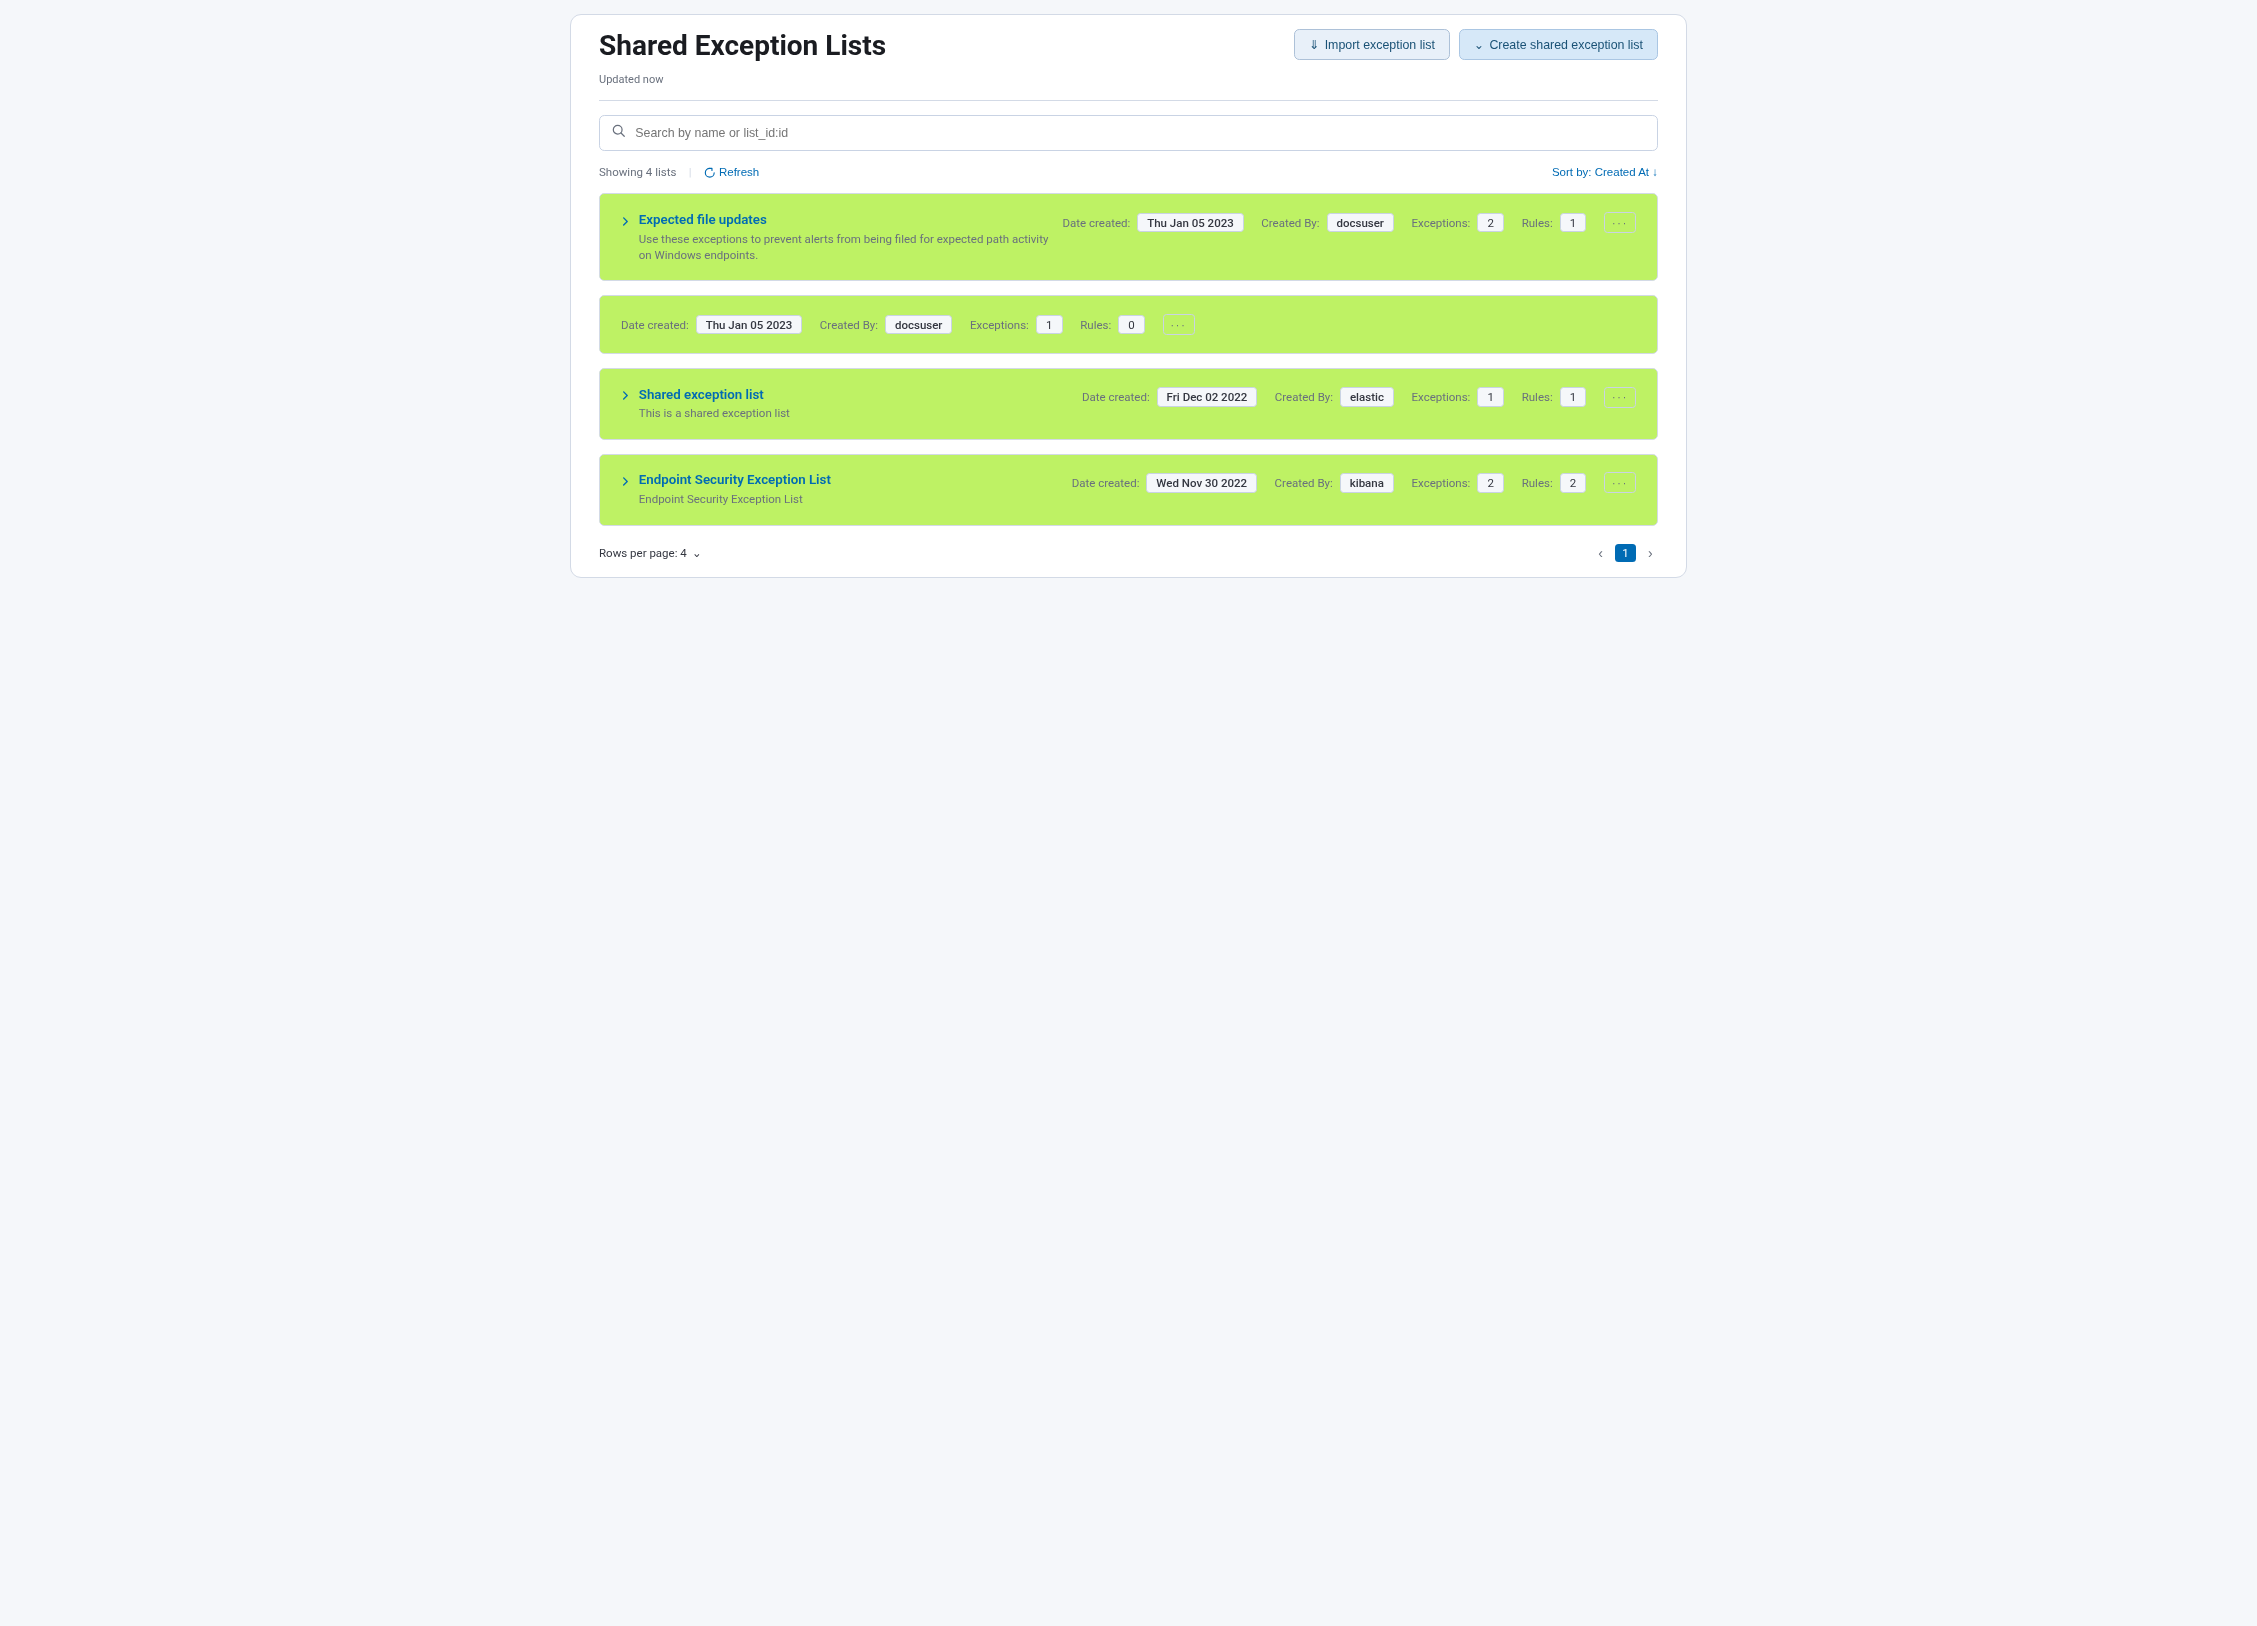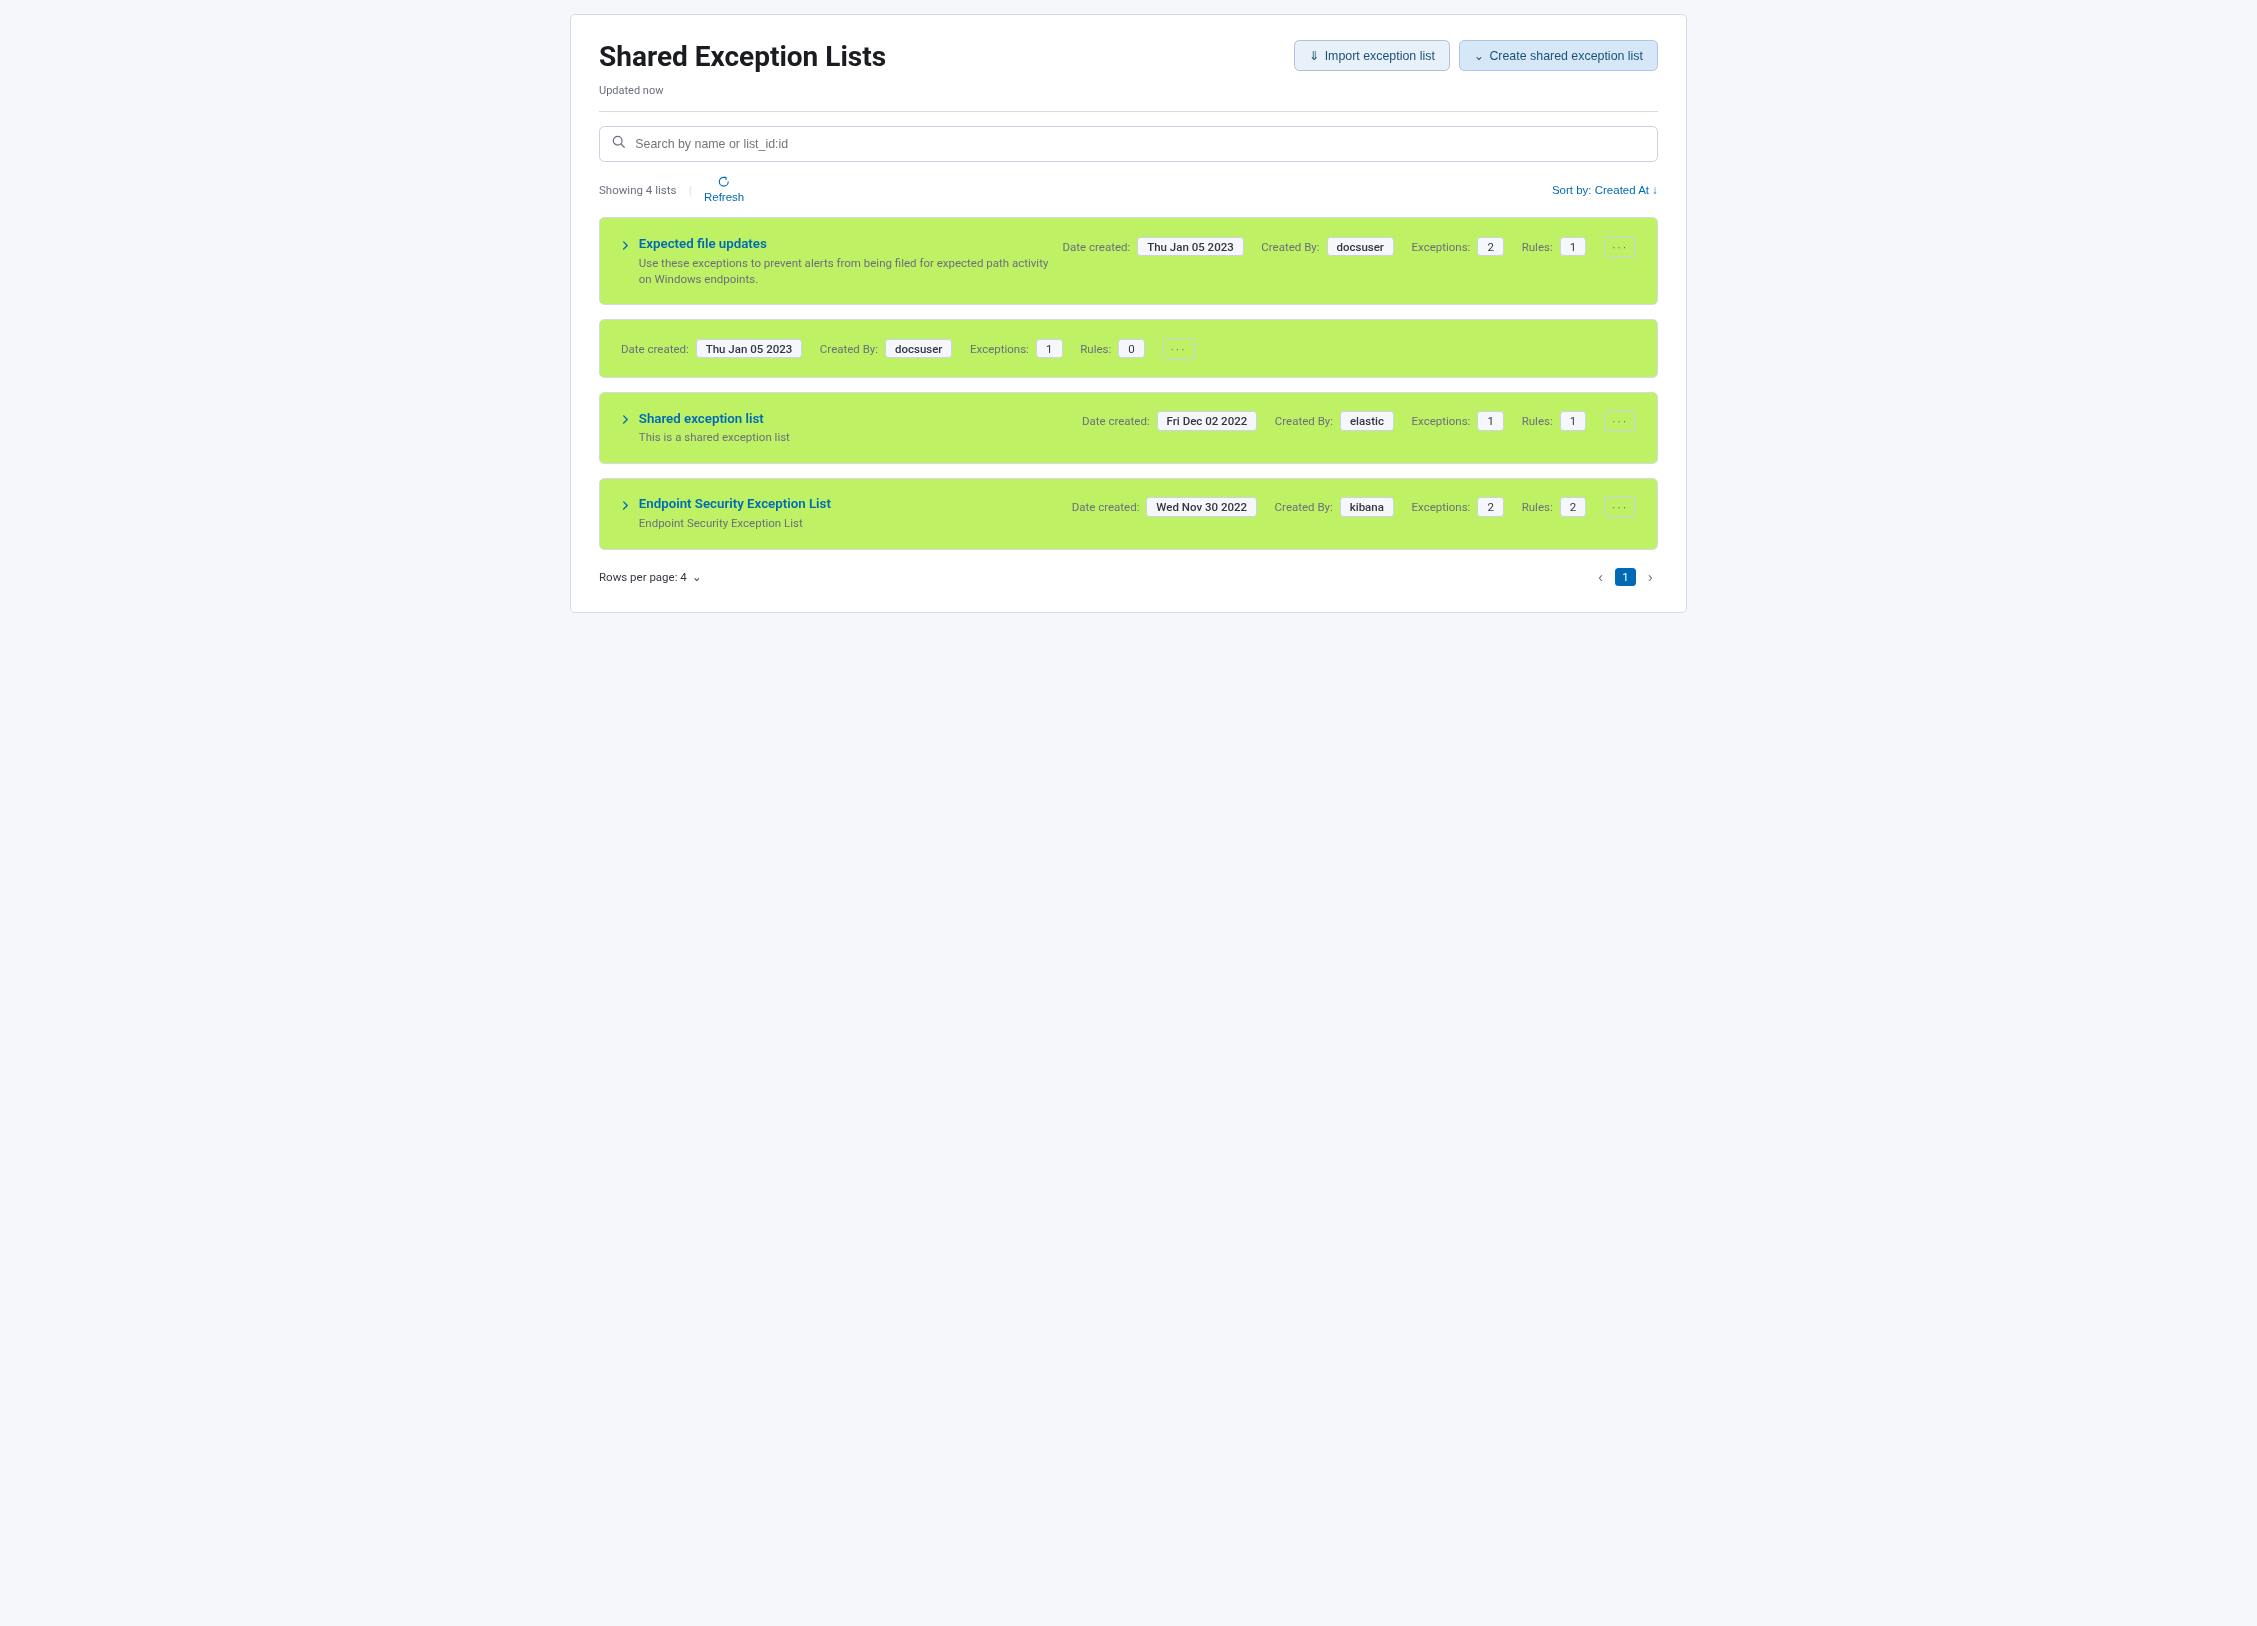--- a/index.html
+++ b/index.html
@@ -6,22 +6,22 @@
     body {
       font-family: -apple-system, BlinkMacSystemFont, 'Segoe UI', Roboto, sans-serif;
       background: #f5f7fa;
       color: #343741;
       min-height: 100vh;
       padding: 14px;
     }
     .page-container {
       background: #fff;
       border: 0.9px solid #d3dae6;
-      border-radius: 5px;
-      padding: 25px 28px;
+      border-radius: 11px;
+      padding: 14px 28px;
       max-width: 1117px;
       margin: 0 auto;
     }
     .page-header {
       display: flex;
       justify-content: space-between;
       align-items: flex-start;
       margin-bottom: 10.6px;
     }
     .page-title {
@@ -117,21 +117,20 @@
     .refresh-btn {
       display: flex;
       align-items: center;
       gap: 3.5px;
       color: #006bb4;
       font-size: 11.5px;
       cursor: pointer;
       background: none;
       border: none;
       padding: 0;
-      flex-direction: column;
     }
     .sort-btn {
       color: #006bb4;
       font-size: 11.5px;
       cursor: pointer;
       background: none;
       border: none;
       padding: 0;
     }
     .separator {

